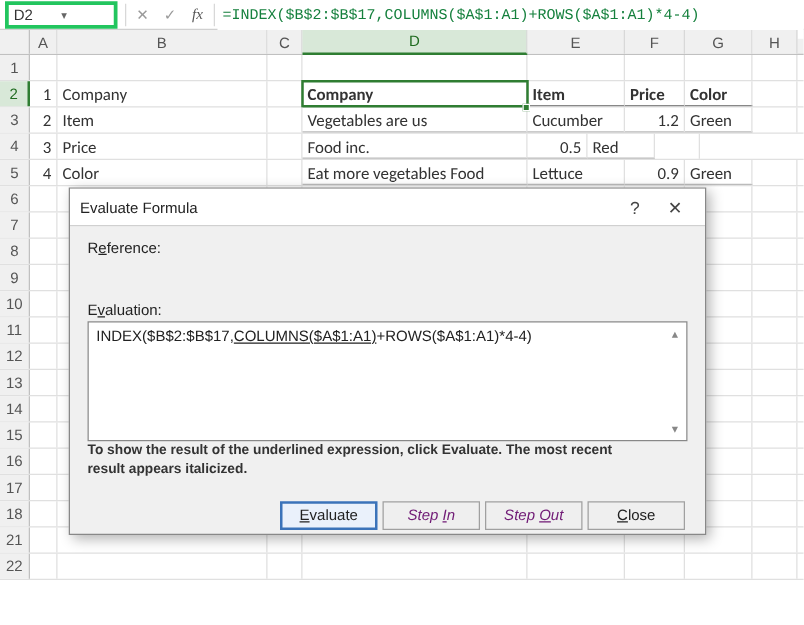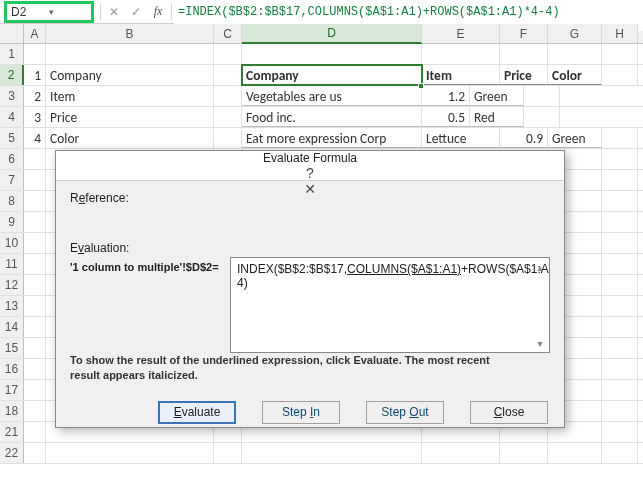--- a/index.html
+++ b/index.html
@@ -143,21 +143,20 @@
     font-size: 12px;
     color: #222;
   }
   .dlg-title {
     height: 30px;
     display: flex;
     align-items: center;
     padding: 0 8px;
     background: #fff;
     border-bottom: 1px solid #d0d0d0;
-    flex-direction: column;
   }
   .dlg-title span { flex: 1; font-size: 12px; }
   .dlg-title .tbtn { width: 32px; text-align: center; font-size: 14px; color:#444;}
   .dlg-body { padding: 10px 14px 8px 14px; }
   .dlg-labels { display:flex;flex-direction:column; }
   .dlg-labels .lab1 { width: 160px; }
   .dlg-labels .lab2 { flex:1;margin-top:36px; }
   .underline { text-decoration: underline; }
   .dlg-row { display:flex; margin-top:2px;}
   .ref-col { width: 160px; font-weight: bold; font-size:11px; padding-top:4px;}
@@ -182,39 +181,40 @@
     font-size: 11px;
     color: #333;
     line-height: 1.35;
     padding-right: 30px;
     font-weight: bold;
   }
   .dlg-buttons {
     margin-top: 18px;
     display: flex;
     justify-content: flex-end;
-    gap: 26px;
+    gap: 4px;
     padding-right: 2px;
   }
   .dlg-btn {
     min-width: 78px;
     height: 23px;
     border: 1px solid #a0a0a0;
     background: #efefef;
     font-size: 12px;
     text-align: center;
     line-height: 21px;
   }
   .dlg-btn.primary {
     border: 2px solid #3b73b9;
     background: #eaf1fb;
     line-height: 19px;
   }
   .dlg-btn.disabled {
-    color: #0c4a6e;
+    color: #701a75;
+    font-style: italic;
   }
 </style>
 </head>
 <body>
 
 <div class="topbar">
   <div class="namebox">
     <span>D2</span>
     <span class="dropdown-arrow">▾</span>
   </div>
@@ -263,20 +263,21 @@
     <div class="cell cG tbl-header bold">Color</div>
     <div class="cell cH"></div>
   </div>
 
   <div class="row">
     <div class="rowhead">3</div>
     <div class="cell cA num">2</div>
     <div class="cell cB">Item</div>
     <div class="cell cC"></div>
     <div class="cell cD tblcell">Vegetables are us</div>
+    <div class="cell cE tblcell">Cucumber</div>
     <div class="cell cF tblcell num">1.2</div>
     <div class="cell cG tblcell">Green</div>
     <div class="cell cH"></div>
   </div>
 
   <div class="row">
     <div class="rowhead">4</div>
     <div class="cell cA num">3</div>
     <div class="cell cB">Price</div>
     <div class="cell cC"></div>
@@ -284,21 +285,21 @@
     <div class="cell cF tblcell num">0.5</div>
     <div class="cell cG tblcell">Red</div>
     <div class="cell cH"></div>
   </div>
 
   <div class="row">
     <div class="rowhead">5</div>
     <div class="cell cA num">4</div>
     <div class="cell cB">Color</div>
     <div class="cell cC"></div>
-    <div class="cell cD tblcell">Eat more expression Corp</div>
+    <div class="cell cD tblcell">Eat more vegetables Food</div>
     <div class="cell cE tblcell">Lettuce</div>
     <div class="cell cF tblcell num">0.9</div>
     <div class="cell cG tblcell">Green</div>
     <div class="cell cH"></div>
   </div>
 
   <div class="row">
       <div class="rowhead">6</div>
       <div class="cell cA"></div>
       <div class="cell cB"></div>
@@ -472,21 +473,20 @@
     <span>Evaluate Formula</span>
     <div class="tbtn">?</div>
     <div class="tbtn">✕</div>
   </div>
   <div class="dlg-body">
     <div class="dlg-labels">
       <div class="lab1"><span>R</span><span class="underline">e</span><span>ference:</span></div>
       <div class="lab2"><span>E</span><span class="underline">v</span><span>aluation:</span></div>
     </div>
     <div class="dlg-row">
-      <div class="ref-col">'1 column to multiple'!$D$2=</div>
       <div class="eval-box">
         <span class="expr">
           <span>INDEX($B$2:$B$17,</span><span class="ul">COLUMNS($A$1:A1)</span><span>+ROWS($A$1:A1)*4-4)</span>
         </span>
         <div class="scrollbtn" style="top:2px;">▴</div>
         <div class="scrollbtn" style="bottom:2px;">▾</div>
       </div>
     </div>
     <div class="dlg-note">To show the result of the underlined expression, click Evaluate.  The most recent result appears italicized.</div>
     <div class="dlg-buttons">

